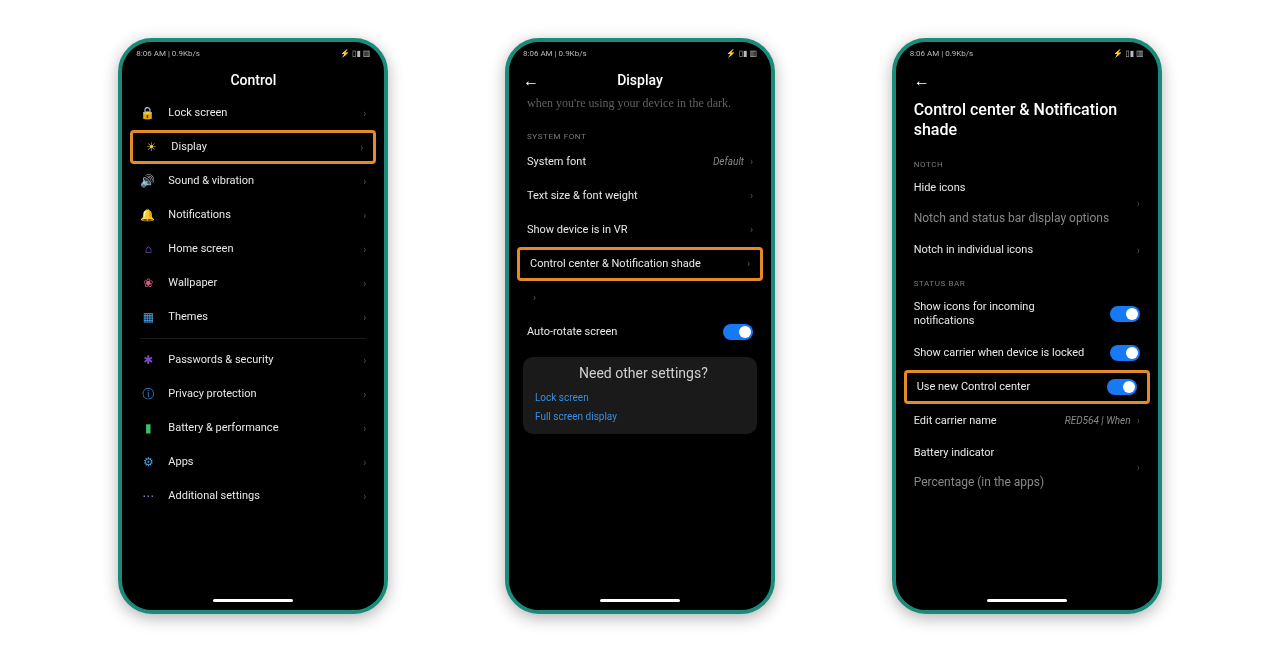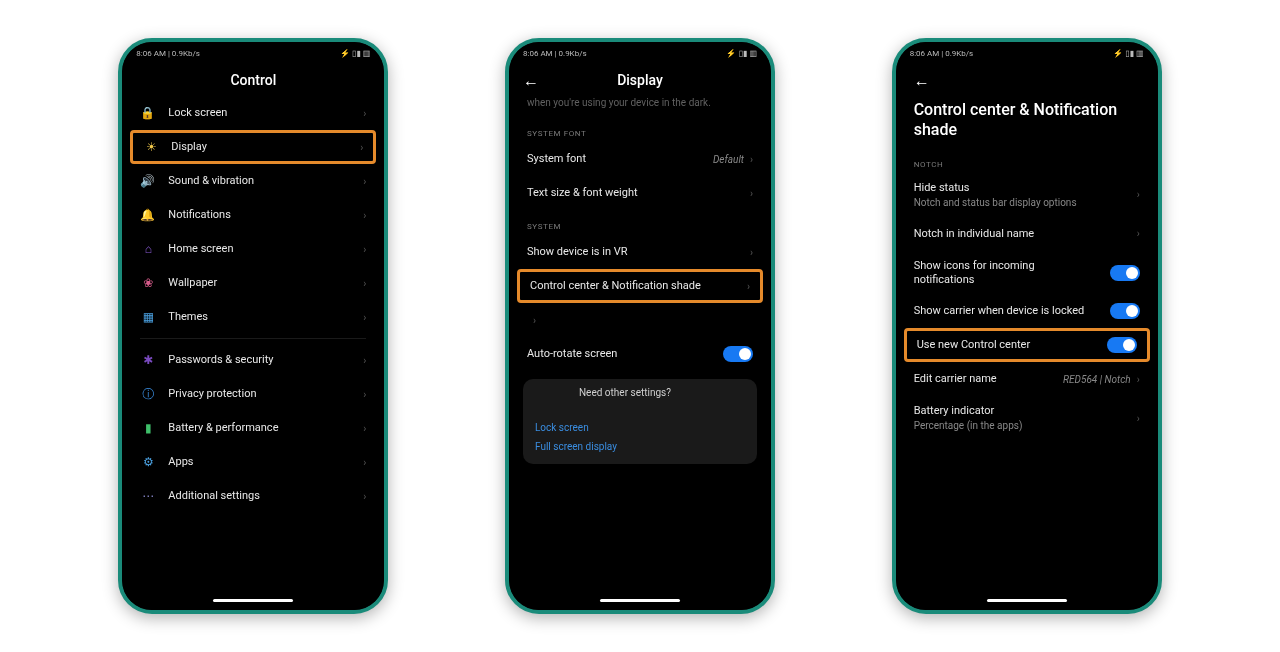--- a/index.html
+++ b/index.html
@@ -98,24 +98,24 @@
     justify-content: center;
     font-size: 12px;
   }
   .row .txt { flex: 1; }
   .row .label {
     font-size: 11px;
     color: #e8e8e8;
     line-height: 1.25;
   }
   .row .sub {
-    font-size: 10px;
+    font-size: 12px;
     color: #888;
     line-height: 1.2;
-    margin-top: 2px;
+    margin-top: 16px;
   }
   .row .chev {
     color: #555;
     font-size: 10px;
     margin-left: 6px;
   }
   .row .value {
     color: #888;
     font-size: 10px;
     font-style: italic;
@@ -149,43 +149,44 @@
     border-radius: 50%;
     background: #fff;
   }
   .card {
     margin: 8px 14px;
     background: #1a1a1a;
     border-radius: 10px;
     padding: 8px 12px;
   }
   .card .card-title {
-    font-size: 10px;
+    font-size: 14px;
     color: #d0d0d0;
-    margin-bottom: 20px;
+    margin-bottom: 7px;
     padding-left: 44px;
   }
   .card .link {
     font-size: 10px;
     color: #3a8de0;
     padding: 4px 0;
     display: block;
   }
   .home-indicator {
     width: 80px;
     height: 3px;
     border-radius: 2px;
     background: #fff;
     margin: 4px auto 8px auto;
   }
   .small-hint {
-    font-size: 10px;
+    font-size: 12px;
     color: #606060;
     padding: 0 6px 8px 18px;
     line-height: 1.3;
+    font-family: Liberation Serif, serif;
   }
   .toggle-row .txt { padding-right: 20px; }
 </style>
 </head>
 <body>
 
 <div class="phone">
   <div class="screen">
     <div class="status-bar">
       <span class="status-left">8:06 AM | 0.9Kb/s</span>
@@ -280,21 +281,20 @@
           </div>
           <span class="value">Default</span>
           <span class="chev">›</span>
         </div>
         <div class="row">
           <div class="txt">
             <div class="label">Text size &amp; font weight</div>
           </div>
           <span class="chev">›</span>
         </div>
-        <div class="section-label">SYSTEM</div>
         <div class="row">
           <div class="txt">
             <div class="label">Show device is in VR</div>
           </div>
           <span class="chev">›</span>
         </div>
         <div class="row highlight">
           <div class="txt">
             <div class="label">Control center &amp; Notification shade</div>
           </div>
@@ -326,31 +326,32 @@
       <span class="status-right">⚡ ▯▮ ▥</span>
     </div>
     <div class="titlebar" style="justify-content:flex-start;padding-left:18px;">
       <span class="back" style="position:static;margin-right:0;">←</span>
     </div>
     <div class="big-title">Control center &amp; Notification shade</div>
     <div class="content" id="p3-list">
         <div class="section-label">NOTCH</div>
         <div class="row">
           <div class="txt">
-            <div class="label">Hide status</div>
+            <div class="label">Hide icons</div>
             <div class="sub">Notch and status bar display options</div>
           </div>
           <span class="chev">›</span>
         </div>
         <div class="row">
           <div class="txt">
-            <div class="label">Notch in individual name</div>
-          </div>
-          <span class="chev">›</span>
-        </div>
+            <div class="label">Notch in individual icons</div>
+          </div>
+          <span class="chev">›</span>
+        </div>
+        <div class="section-label">STATUS BAR</div>
         <div class="row toggle-row">
           <div class="txt">
             <div class="label">Show icons for incoming notifications</div>
           </div>
           <div class="toggle"></div>
         </div>
         <div class="row toggle-row">
           <div class="txt">
             <div class="label">Show carrier when device is locked</div>
           </div>
@@ -359,21 +360,21 @@
         <div class="row highlight toggle-row">
           <div class="txt">
             <div class="label">Use new Control center</div>
           </div>
           <div class="toggle"></div>
         </div>
         <div class="row">
           <div class="txt">
             <div class="label">Edit carrier name</div>
           </div>
-          <span class="value">RED564 | Notch</span>
+          <span class="value">RED564 | When</span>
           <span class="chev">›</span>
         </div>
         <div class="row">
           <div class="txt">
             <div class="label">Battery indicator</div>
             <div class="sub">Percentage (in the apps)</div>
           </div>
           <span class="chev">›</span>
         </div>
       </div>

